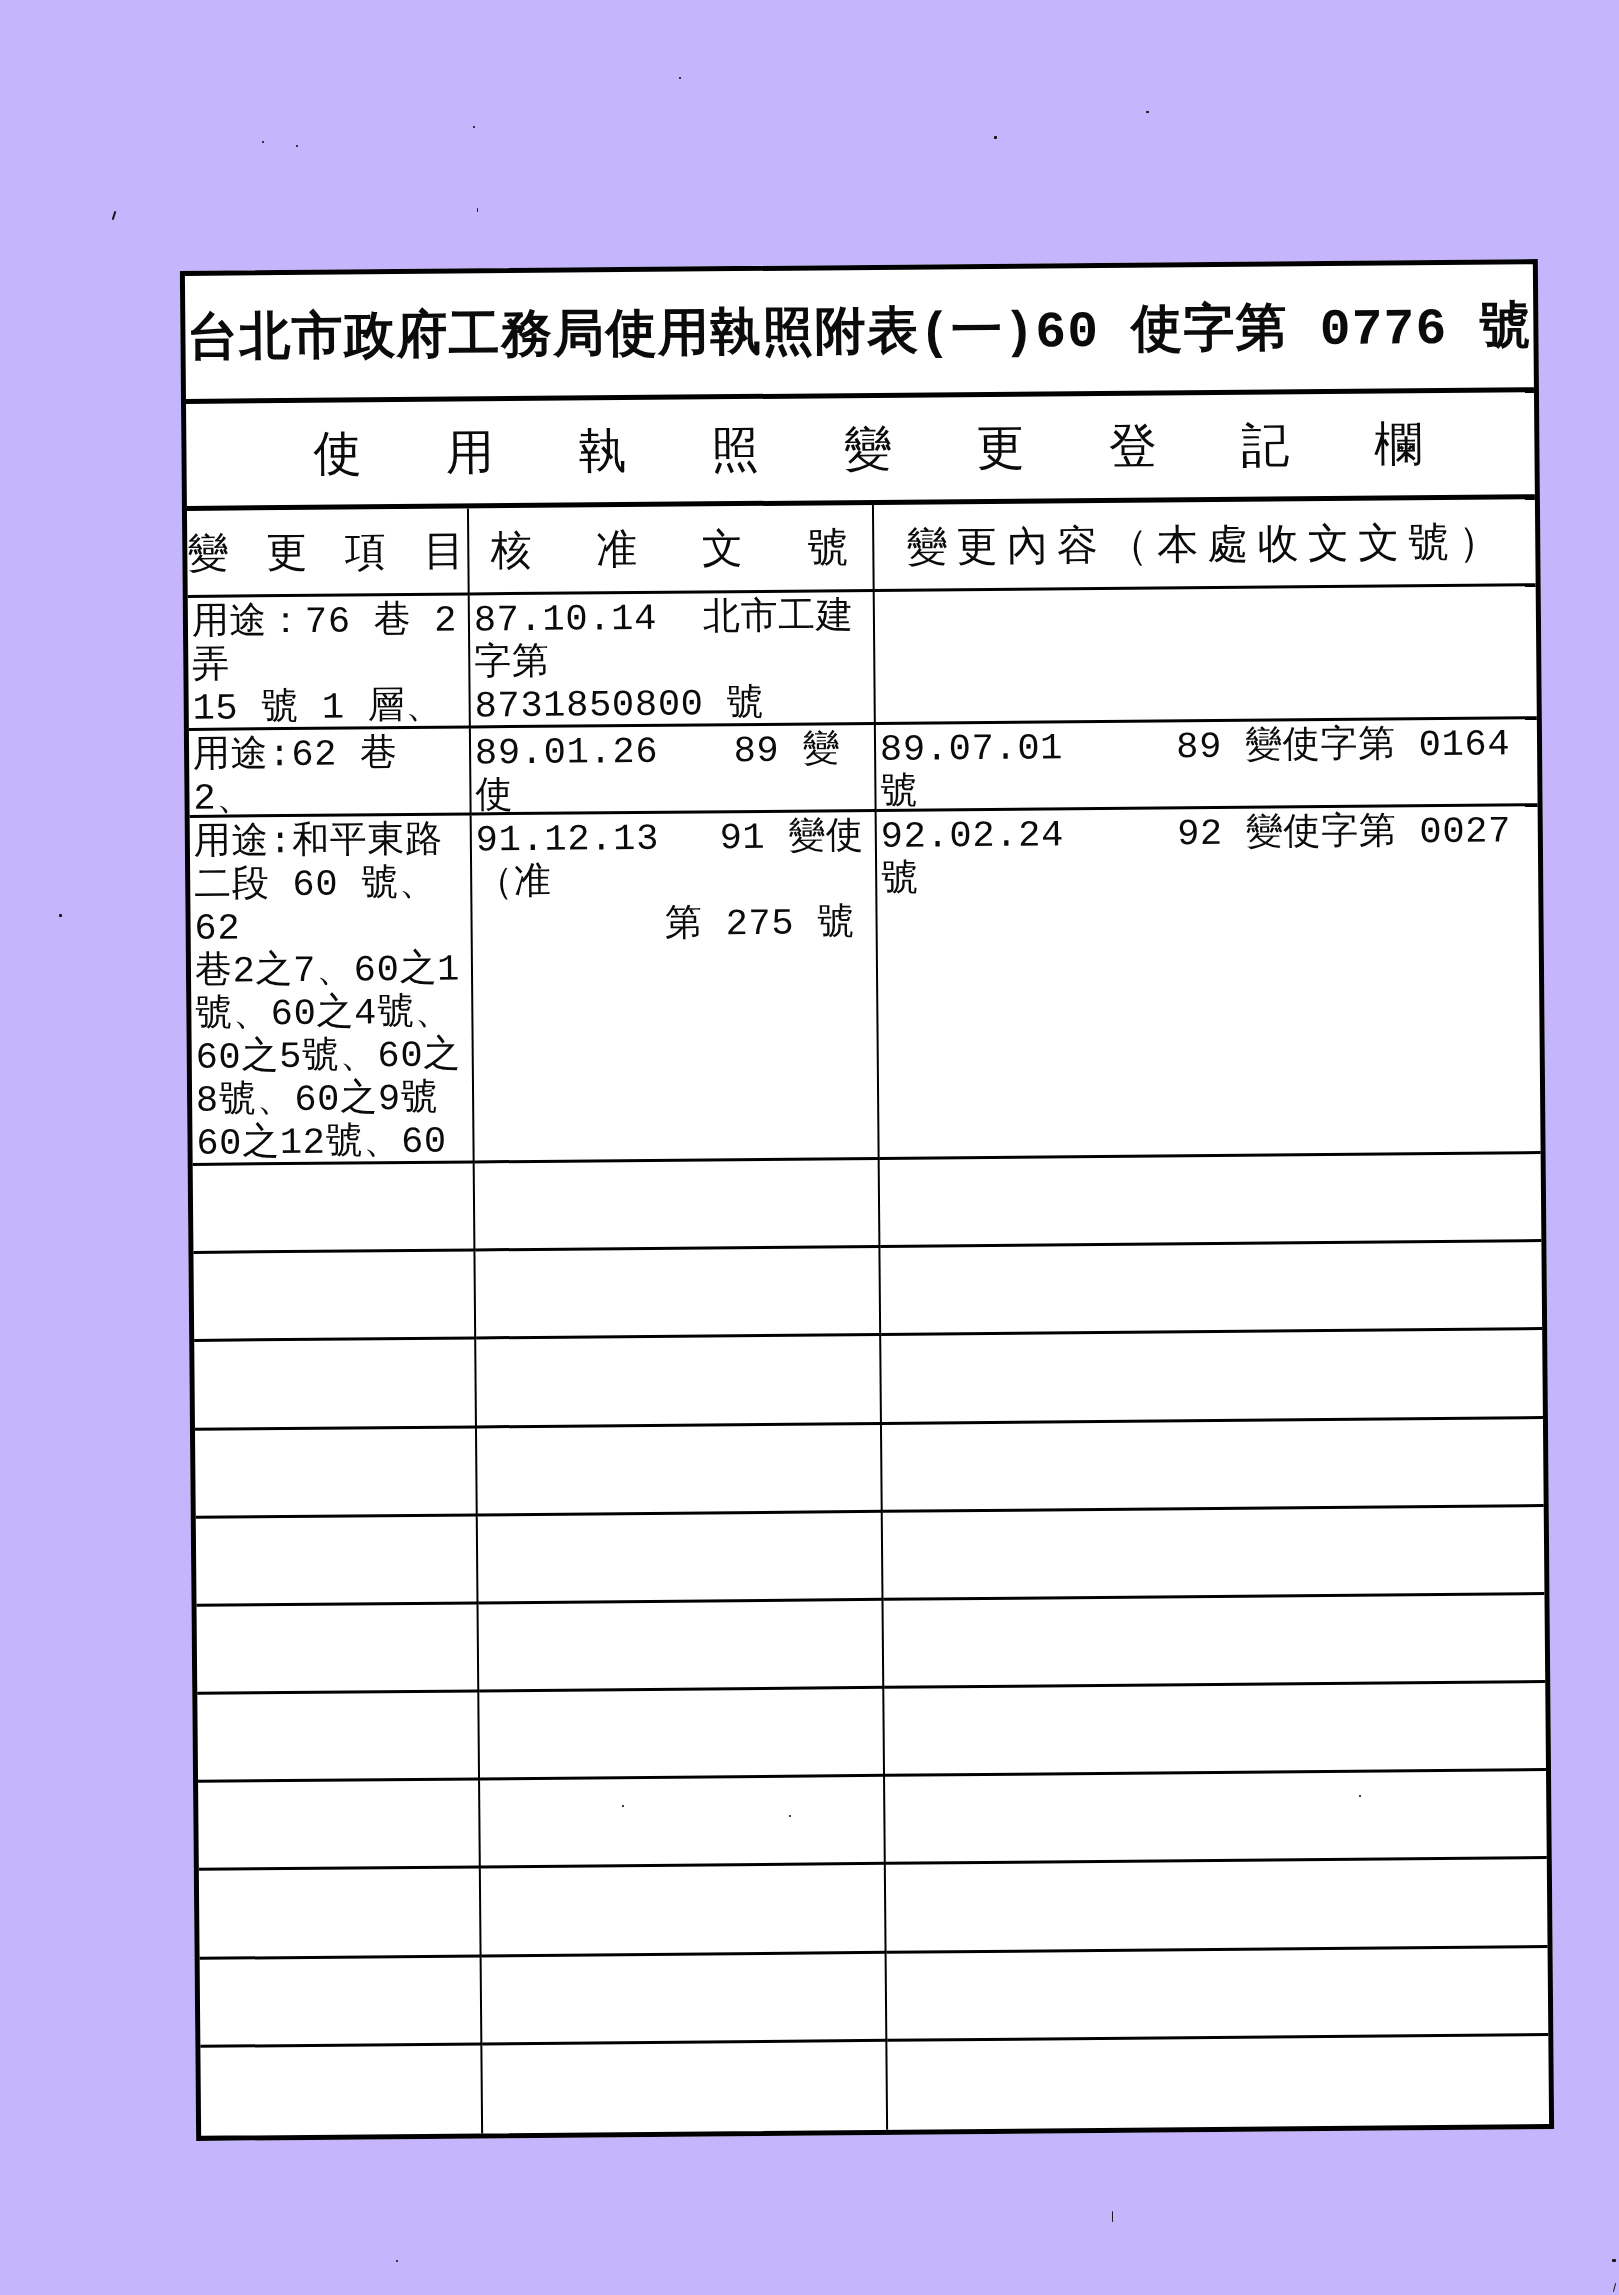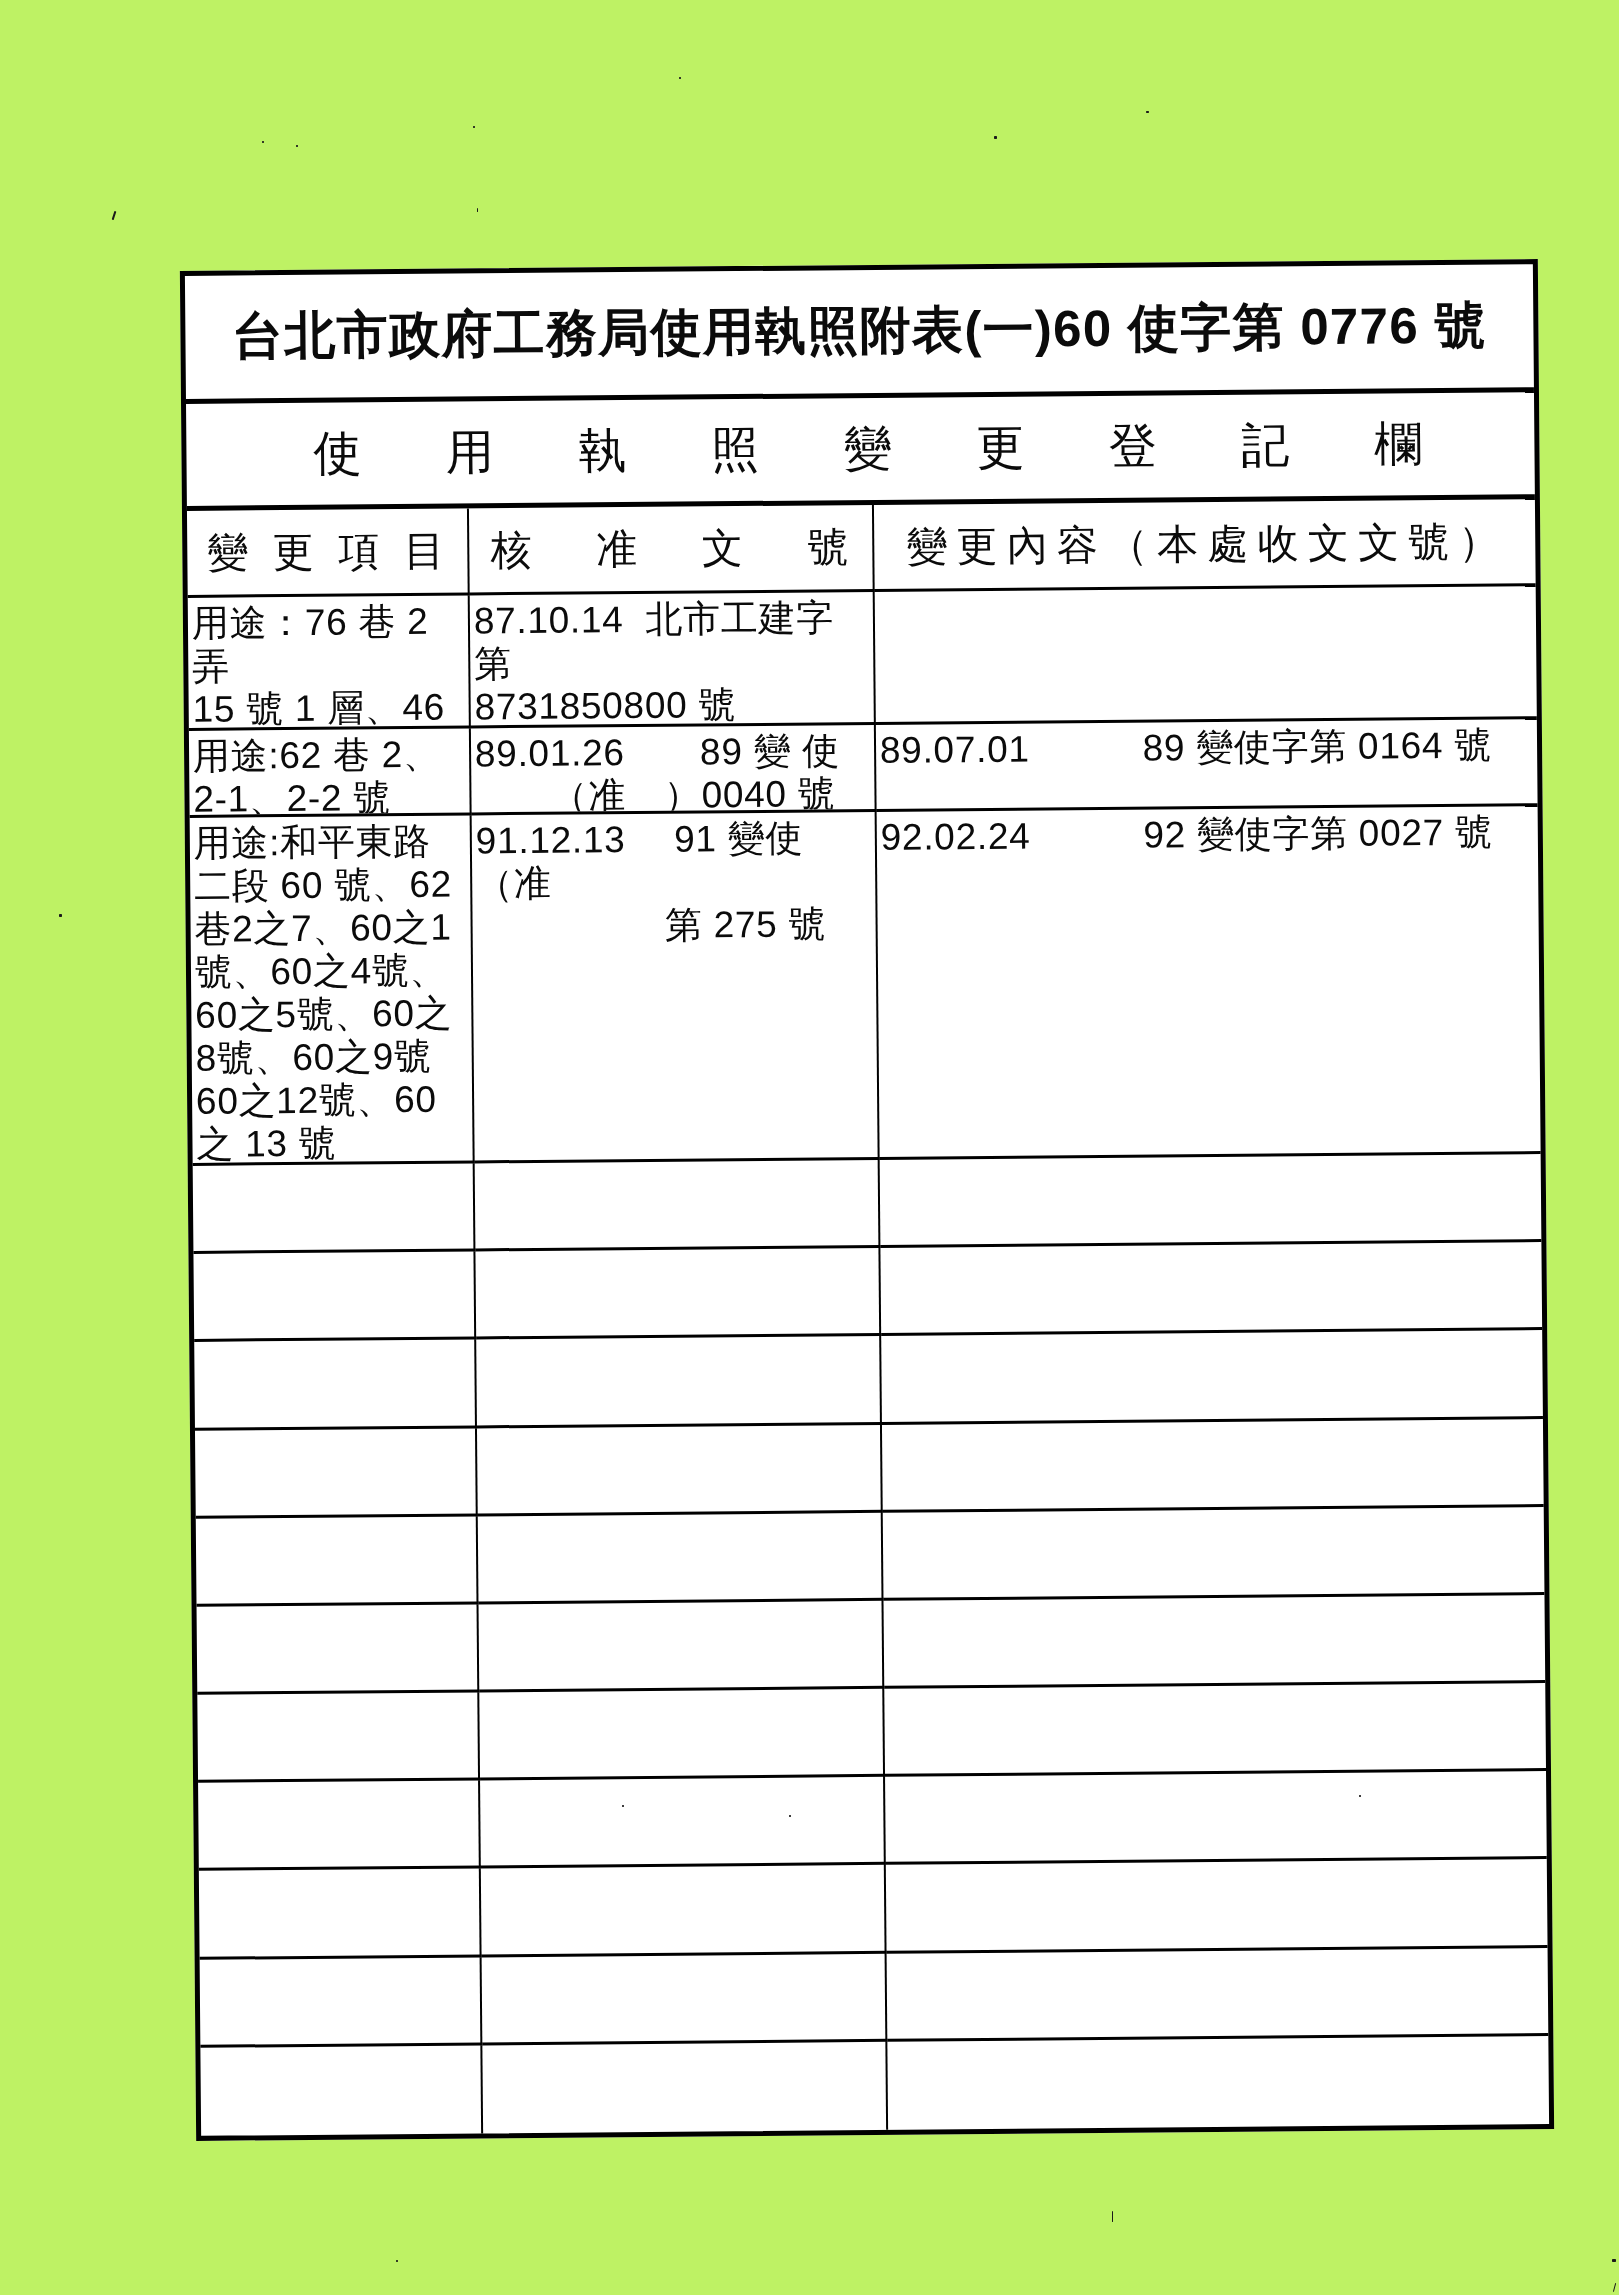--- a/index.html
+++ b/index.html
@@ -1,21 +1,21 @@
 <!DOCTYPE html>
 <html style="font-size:10.5px"><head>
 <meta charset="utf-8">
 <style>
   html,body{margin:0;padding:0;background:#e8e8e8;}
   .page{
     position:relative;
     width:1619px;height:2295px;
-    background:#bef264;
+    background:#c4b5fd;
     overflow:hidden;
-    font-family:Liberation Sans, sans-serif;
+    font-family:Liberation Mono, monospace;
     color:#0b0b0b;
   }
   
   .table-wrap{
     position:absolute;
     left:188px;top:265px;
     width:1358px;height:1870px;
     border:5.9px solid #000;
     box-sizing:border-box;
     background:#fff;

